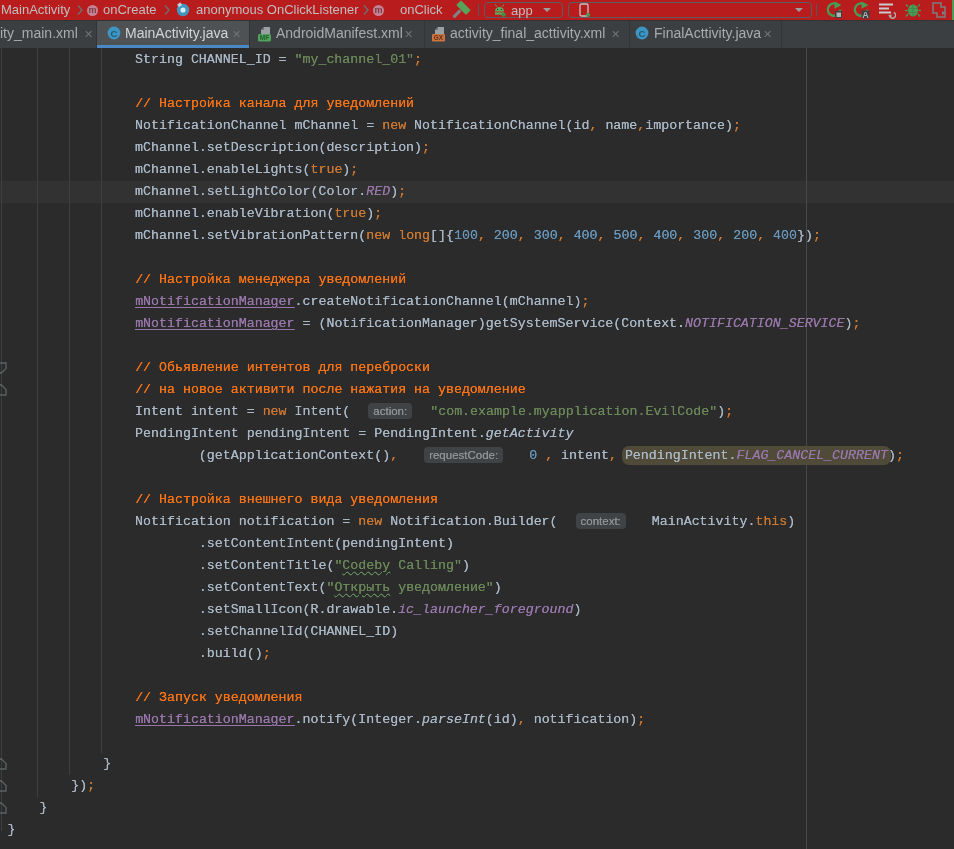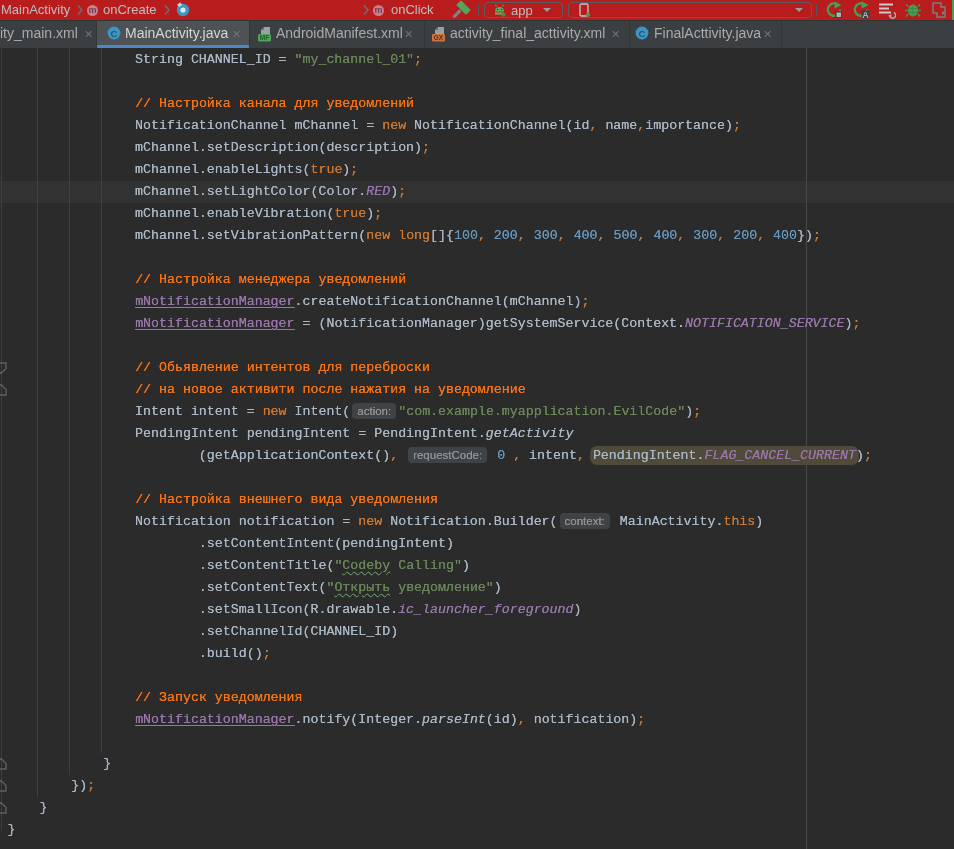--- a/index.html
+++ b/index.html
@@ -27,21 +27,21 @@
 #code { position:absolute; left:7.6px; top:1px; font-family:"Liberation Mono", monospace; font-size:13.29px; line-height:22px; color:#a9b7c6; white-space:pre; text-shadow:0 0 0.6px; }
 .k { color:#cc7832; }
 .s { color:#6a8759; }
 .n { color:#6897bb; }
 .c { color:#f97316; }
 .o { color:#cc7832; }
 .cn { color:#9876aa; font-style:italic; }
 .f { color:#9876aa; text-decoration:underline; text-underline-offset:2px; }
 .it { font-style:italic; }
 .w { text-decoration:underline wavy #5e8f5e 1px; text-underline-offset:2px; }
-.hint { display:inline-block; background:#404345; color:#8f9294; font-size:11.5px; line-height:16px; height:16px; border-radius:4px; padding:0 5px; margin:0 2px; vertical-align:0.5px; font-family:"Liberation Sans", sans-serif; }
+.hint { display:inline-block; background:#404345; color:#8f9294; font-size:11.5px; line-height:16px; height:16px; border-radius:4px; padding:0 5px; margin:0 18px; vertical-align:0.5px; font-family:"Liberation Sans", sans-serif; }
 .hl { background:#4f4b38; padding:2px 3px 2px 3px; margin:0 -3px;border-radius:7px; }
 .guide { position:absolute; top:0; width:1px; background:#3d3f40; }
 #marginline { position:absolute; left:806px; top:0; width:1px; height:801px; background:#46494b; }
 #curline { position:absolute; left:0; top:133px; width:954px; height:22px; background:#323232; }
 </style>
 </head>
 <body>
 <div id="toolbar">
   <div class="bc" style="left:1px;">MainActivity</div>
   <svg style="position:absolute; left:77px; top:5px;" width="6" height="10" viewBox="0 0 6 10">
@@ -50,25 +50,26 @@
   <div class="mico" style="left:87px;">m</div>
   <div class="bc" style="left:103px;">onCreate</div>
   <svg style="position:absolute; left:164px; top:5px;" width="6" height="10" viewBox="0 0 6 10">
       <polyline points="1,0.5 5,5 1,9.5" fill="none" stroke="#6d7072" stroke-width="1.4"></polyline>
     </svg>
   <svg style="position:absolute; left:175px; top:2px;" width="16" height="16" viewBox="0 0 16 16">
     <circle cx="8" cy="8" r="6.2" fill="#3f97bf"></circle>
     <circle cx="8" cy="8" r="2.6" fill="#d7ecf5"></circle>
     <rect x="2.6" y="1.2" width="4" height="3.2" fill="#cde7f2" opacity="0.85" transform="rotate(-40 4.6 2.8)"></rect>
   </svg>
+  <div class="bc" style="left:196px;">anonymous OnClickListener</div>
   <svg style="position:absolute; left:363px; top:5px;" width="6" height="10" viewBox="0 0 6 10">
       <polyline points="1,0.5 5,5 1,9.5" fill="none" stroke="#6d7072" stroke-width="1.4"></polyline>
     </svg>
   <div class="mico" style="left:373px;">m</div>
-  <div class="bc" style="left:391px;">onClick</div>
+  <div class="bc" style="left:400px;">onClick</div>
   <svg style="position:absolute; left:451px; top:0px;" width="20" height="19" viewBox="0 0 20 19">
     <rect x="1" y="12.2" width="10" height="3.2" rx="1" fill="#7f8284" transform="rotate(-45 6 13.8)"></rect>
     <rect x="5.5" y="4.2" width="14" height="6.8" rx="1" fill="#57a35a" transform="rotate(45 12.5 7.6)"></rect>
   </svg>
   <div class="sep" style="left:478px;"></div>
   <div class="dd" style="left:484px; width:79px;"></div>
   <svg style="position:absolute; left:492px; top:3px;" width="15" height="15" viewBox="0 0 15 15">
     <path d="M3,8.5 a4.5,4.5 0 0 1 9,0 z" fill="#5fae63"></path>
     <line x1="4.6" y1="3.6" x2="3.2" y2="1.5" stroke="#5fae63" stroke-width="1"></line>
     <line x1="10.4" y1="3.6" x2="11.8" y2="1.5" stroke="#5fae63" stroke-width="1"></line>

